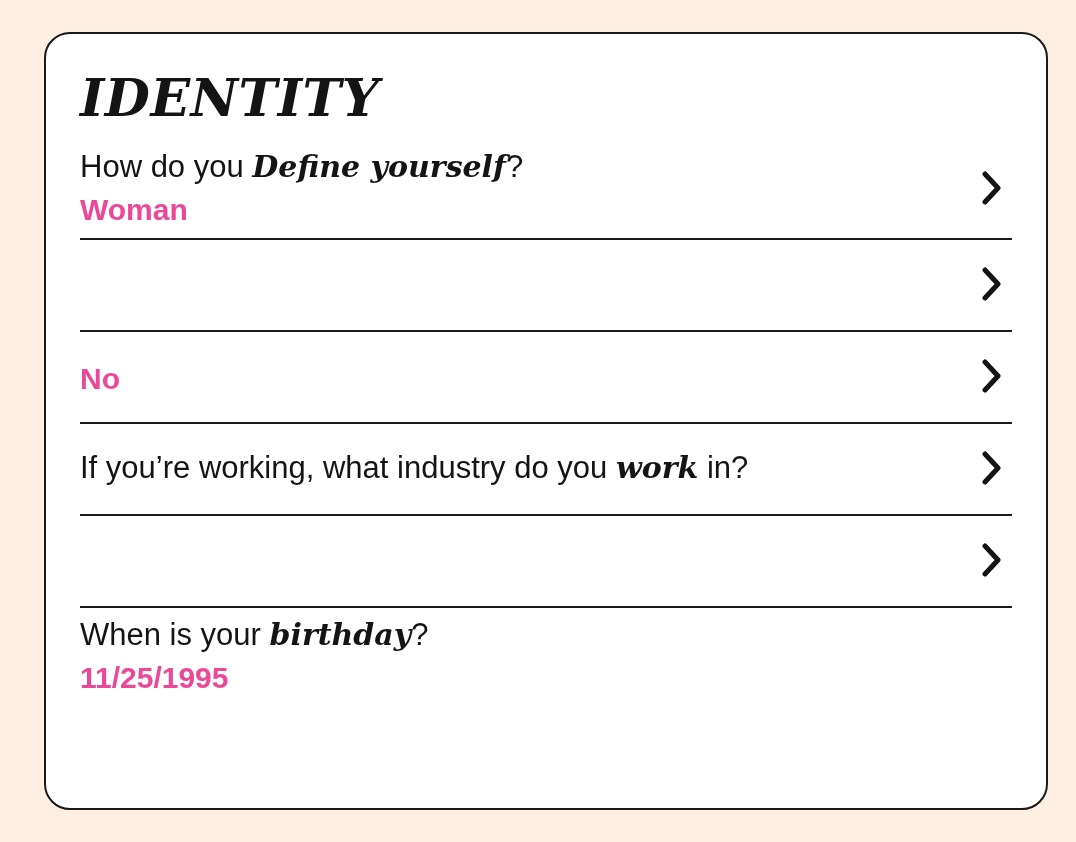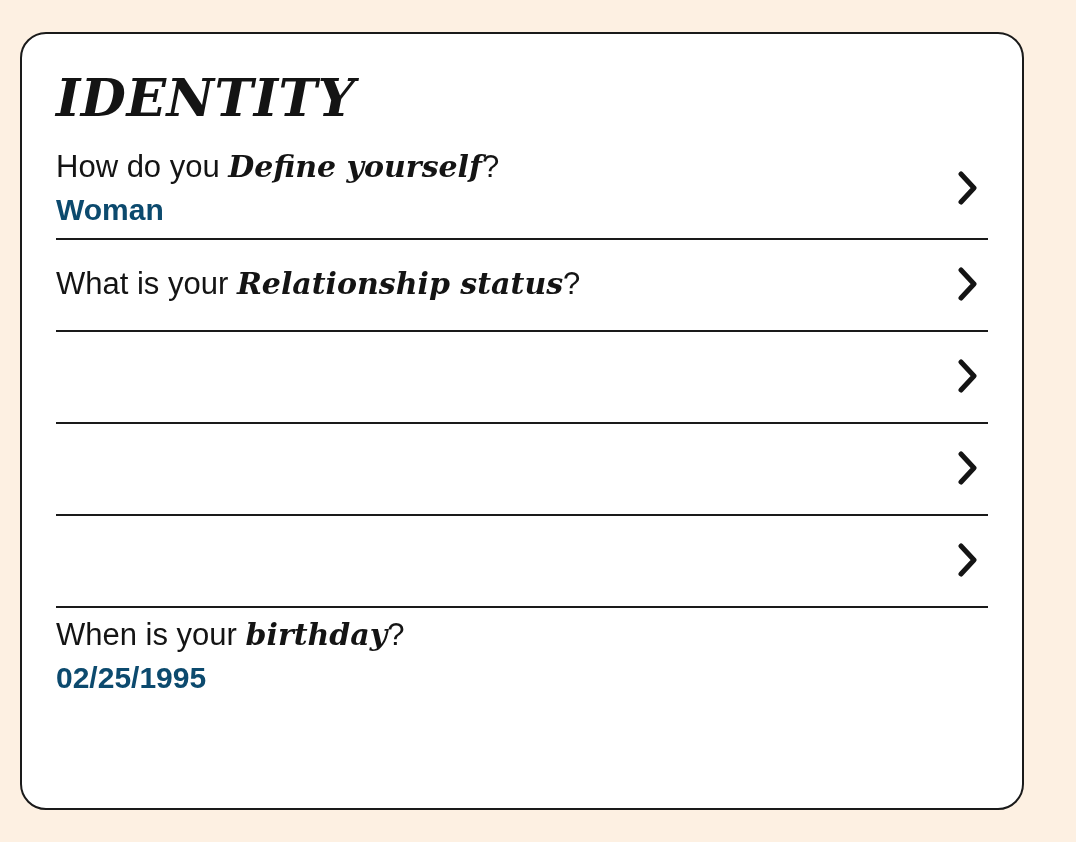--- a/index.html
+++ b/index.html
@@ -8,21 +8,21 @@
   }
   body {
     width: 1076px;
     height: 842px;
     background: #fdf0e2;
     font-family: "Liberation Sans", sans-serif;
     overflow: hidden;
   }
   .card {
     position: absolute;
-    left: 20px;
+    left: 44px;
     top: 32px;
     width: 1004px;
     height: 778px;
     background: #ffffff;
     border: 2px solid #1a1a1a;
     border-radius: 26px;
     box-sizing: border-box;
     overflow: hidden;
   }
   .card-inner {
@@ -68,21 +68,21 @@
   }
   .question .em {
     font-family: "DejaVu Serif", serif;
     font-style: italic;
     font-weight: bold;
     font-size: 30px;
   }
   .answer {
     font-size: 30px;
     font-weight: bold;
-    color: #0c4a6e;
+    color: #ec4899;
     line-height: 1.25;
     margin-top: 4px;
     white-space: nowrap;
   }
   .flag {
     font-size: 26px;
     margin-left: 6px;
   }
   .chevron {
     flex: 0 0 auto;
@@ -114,41 +114,42 @@
         </div>
         <div class="chevron">
           <svg width="22" height="34" viewBox="0 0 22 34" aria-hidden="true">
               <path d="M4 3 L17 17 L4 31" fill="none" stroke="currentColor" stroke-width="5" stroke-linecap="round" stroke-linejoin="round"></path>
             </svg>
         </div>
       </div>
 
       <div class="row">
         <div class="row-text">
-          <div class="question"><span>What is your </span><span class="em">Relationship status</span><span>?</span></div>
         </div>
         <div class="chevron">
           <svg width="22" height="34" viewBox="0 0 22 34" aria-hidden="true">
               <path d="M4 3 L17 17 L4 31" fill="none" stroke="currentColor" stroke-width="5" stroke-linecap="round" stroke-linejoin="round"></path>
             </svg>
         </div>
       </div>
 
       <div class="row">
         <div class="row-text">
+          <div class="answer"><span>No</span><span class="flag"></span></div>
         </div>
         <div class="chevron">
           <svg width="22" height="34" viewBox="0 0 22 34" aria-hidden="true">
               <path d="M4 3 L17 17 L4 31" fill="none" stroke="currentColor" stroke-width="5" stroke-linecap="round" stroke-linejoin="round"></path>
             </svg>
         </div>
       </div>
 
       <div class="row">
         <div class="row-text">
+          <div class="question"><span>If you’re working, what industry do you </span><span class="em">work</span><span> in?</span></div>
         </div>
         <div class="chevron">
           <svg width="22" height="34" viewBox="0 0 22 34" aria-hidden="true">
               <path d="M4 3 L17 17 L4 31" fill="none" stroke="currentColor" stroke-width="5" stroke-linecap="round" stroke-linejoin="round"></path>
             </svg>
         </div>
       </div>
 
       <div class="row">
         <div class="row-text">
@@ -156,19 +157,19 @@
         <div class="chevron">
           <svg width="22" height="34" viewBox="0 0 22 34" aria-hidden="true">
               <path d="M4 3 L17 17 L4 31" fill="none" stroke="currentColor" stroke-width="5" stroke-linecap="round" stroke-linejoin="round"></path>
             </svg>
         </div>
       </div>
 
       <div class="row">
         <div class="row-text">
           <div class="question"><span>When is your </span><span class="em">birthday</span><span>?</span></div>
-          <div class="answer"><span>02/25/1995</span><span class="flag"></span></div>
+          <div class="answer"><span>11/25/1995</span><span class="flag"></span></div>
         </div>
       </div>
 
     </div>
   </div>
 </div>
 
 </body></html>

